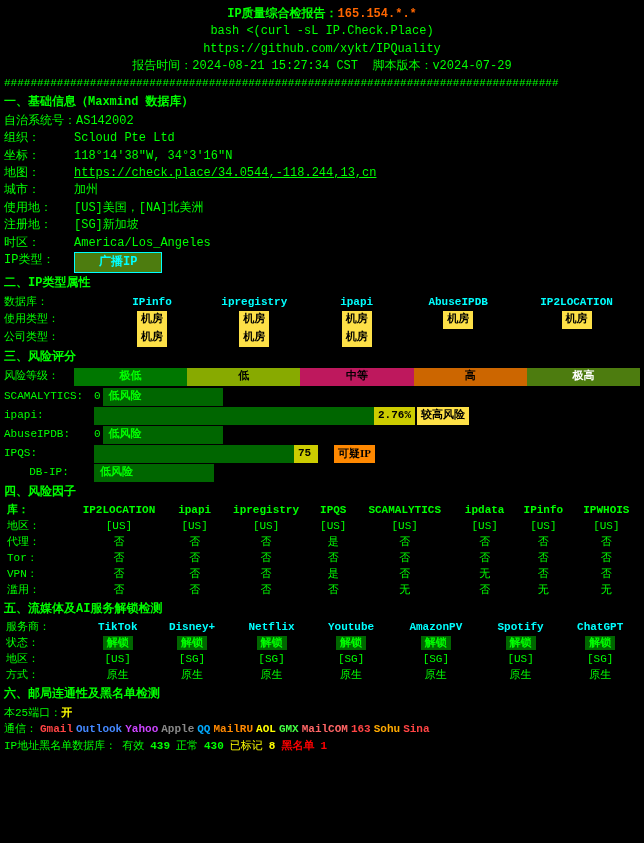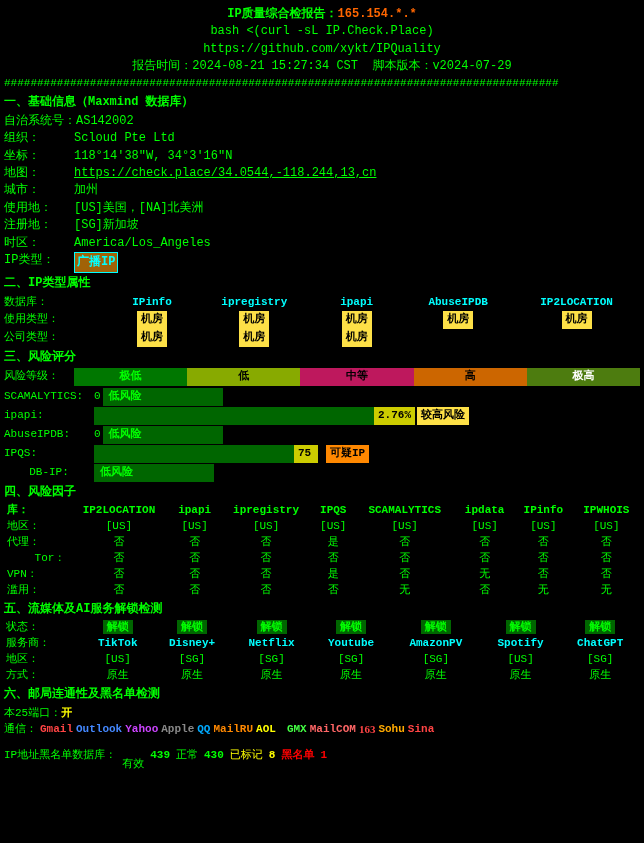--- a/index.html
+++ b/index.html
@@ -16,21 +16,21 @@
     .center { text-align: center; }
     .title { color: #00ff00; font-weight: bold; }
     .title-ip { color: #ff6600; font-weight: bold; }
     .url-link { color: #00ff00; }
     .section-header { color: #00ff00; font-weight: bold; margin: 2px 0; }
     .row { display: flex; flex-wrap: nowrap; }
     .label { color: #00ff00; min-width: 70px; white-space: nowrap; }
     .value-green { color: #00ff00; }
     .badge-red { background: #fde047; color: #000; font-weight: bold; padding: 1px 4px; display: inline-block; }
     .badge-orange { background: #ff8800; color: #000; font-weight: bold; padding: 1px 4px; display: inline-block; }
-    .ip-type-badge { background: #a16207; color: #00ffff; font-weight: bold; padding: 1px 2px; border: 1px solid #00ffff; display: inline-block; }
+    .ip-type-badge { background: #4d7c0f; color: #00ffff; font-weight: bold; padding: 1px 24px; border: 1px solid #00ffff; display: inline-block; }
     .risk-bar { height: 18px; display: flex; align-items: center; justify-content: center; font-weight: bold; font-size: 11px; }
     .risk-green { background: #007700; color: #00ff00; }
     .risk-yellow-green { background: #88aa00; color: #000; }
     .risk-yellow { background: #be185d; color: #000; }
     .risk-orange { background: #cc6600; color: #000; }
     .risk-red { background: #4d7c0f; color: #fff; }
     .factor-table { width: 100%; border-collapse: collapse; }
     .factor-table td { padding: 0 3px; color: #00ff00; text-align: center; font-size: 11px; white-space: nowrap; }
     .factor-table th { padding: 0 3px; color: #00ff00; text-align: center; font-size: 11px; white-space: nowrap; font-weight: bold; }
     .col-yes { color: #ff0000; }
@@ -39,23 +39,23 @@
     .stream-table td { padding: 0 2px; text-align: center; font-size: 11px; }
     .stream-header { color: #00ffff; font-weight: bold; }
     .unlock { background: #006600; color: #00ff00; font-weight: bold; padding: 1px 4px; }
     .mail-gmail { color: #ff4444; font-weight: bold; }
     .mail-outlook { color: #4488ff; font-weight: bold; }
     .mail-yahoo { color: #cc44ff; font-weight: bold; }
     .mail-apple { color: #888888; font-weight: bold; }
     .mail-qq { color: #00aaff; font-weight: bold; }
     .mail-mailru { color: #ff8800; font-weight: bold; }
     .mail-aol { color: #ffff00; font-weight: bold; }
-    .mail-gmx { color: #44ff44; font-weight: bold; margin-left: 8px; }
+    .mail-gmx { color: #44ff44; font-weight: bold; }
     .mail-mailcom { color: #ff6666; font-weight: bold; }
-    .mail-163 { color: #ff4444; font-weight: bold; font-family: Liberation Serif, serif; }
+    .mail-163 { color: #ff4444; font-weight: bold; }
     .mail-sohu { color: #ffaa00; font-weight: bold; }
     .mail-sina { color: #ff4444; font-weight: bold; }
     .bl-count-green { color: #00ff00; font-weight: bold; }
     .bl-count-yellow { color: #ffff00; font-weight: bold; }
     .bl-count-red { color: #ff0000; font-weight: bold; }
     .hash-line { color: #00ff00; letter-spacing: 0; font-size: 11px; }
   </style>
 </head>
 <body>
 
@@ -174,21 +174,21 @@
 <div style="display:flex; align-items:center; margin:1px 0; font-size:11px;">
   <span style="color:#00ff00; min-width:90px;">AbuseIPDB:</span>
   <span style="color:#00ff00; margin-right:2px;">0</span>
   <div style="background:#006600; height:18px; width:120px; display:flex; align-items:center; padding:0 6px; color:#00ff00; font-weight:bold;">低风险</div>
 </div>
 
 <div style="display:flex; align-items:center; margin:1px 0; font-size:11px;">
   <span style="color:#00ff00; min-width:90px;">IPQS:</span>
   <div style="background:#006600; height:18px; width:200px; display:flex; align-items:center; padding:0 4px;"></div>
   <div style="background:#cccc00; height:18px; min-width:24px; display:flex; align-items:center; padding:0 4px; color:#000; font-weight:bold;">75</div>
-  <span class="badge-orange" style="margin-left:8px;">可疑IP</span>
+  <span class="badge-orange" style="margin-left:16px;font-family:Liberation Serif, serif;">可疑IP</span>
 </div>
 
 <div style="display:flex; align-items:center; margin:1px 0; font-size:11px;">
   <span style="color:#00ff00; min-width:90px;text-align:center;">DB-IP:</span>
   <div style="background:#006600; height:18px; width:120px; display:flex; align-items:center; padding:0 6px; color:#00ff00; font-weight:bold;">低风险</div>
 </div>
 
 <div class="section-header">四、风险因子</div>
 
 <div style="overflow-x:auto;">
@@ -221,21 +221,21 @@
     <td class="col-no">否</td>
     <td class="col-no">否</td>
     <td class="col-no">否</td>
     <td class="col-yes">是</td>
     <td class="col-no">否</td>
     <td class="col-no">否</td>
     <td class="col-no">否</td>
     <td class="col-no">否</td>
   </tr>
   <tr>
-    <td style="text-align:right; color:#00ff00;">Tor：</td>
+    <td style="text-align:left; color:#00ff00;">Tor：</td>
     <td class="col-no">否</td>
     <td class="col-no">否</td>
     <td class="col-no">否</td>
     <td class="col-no">否</td>
     <td class="col-no">否</td>
     <td class="col-no">否</td>
     <td class="col-no">否</td>
     <td class="col-no">否</td>
   </tr>
   <tr>
@@ -262,38 +262,38 @@
   </tr>
 </tbody>
     </table>
 </div>
 
 <div class="section-header">五、流媒体及AI服务解锁检测</div>
 
 <table class="stream-table">
   <tbody>
       <tr>
-    <td style="color:#00ff00; text-align:left; font-size:11px;">状态：</td>
-    <td><span class="unlock">解锁</span></td>
-    <td><span class="unlock">解锁</span></td>
-    <td><span class="unlock">解锁</span></td>
-    <td><span class="unlock">解锁</span></td>
-    <td><span class="unlock">解锁</span></td>
-    <td><span class="unlock">解锁</span></td>
-    <td><span class="unlock">解锁</span></td>
-  </tr>
-  <tr>
     <td style="color:#00ff00; text-align:left; min-width:50px; font-size:11px;">服务商：</td>
     <td class="stream-header">TikTok</td>
     <td class="stream-header">Disney+</td>
     <td class="stream-header">Netflix</td>
     <td class="stream-header">Youtube</td>
     <td class="stream-header">AmazonPV</td>
     <td class="stream-header">Spotify</td>
     <td class="stream-header">ChatGPT</td>
+  </tr>
+  <tr>
+    <td style="color:#00ff00; text-align:left; font-size:11px;">状态：</td>
+    <td><span class="unlock">解锁</span></td>
+    <td><span class="unlock">解锁</span></td>
+    <td><span class="unlock">解锁</span></td>
+    <td><span class="unlock">解锁</span></td>
+    <td><span class="unlock">解锁</span></td>
+    <td><span class="unlock">解锁</span></td>
+    <td><span class="unlock">解锁</span></td>
   </tr>
   <tr>
     <td style="color:#00ff00; text-align:left; font-size:11px;">地区：</td>
     <td style="color:#00ff00; font-size:11px;">[US]</td>
     <td style="color:#00ff00; font-size:11px;">[SG]</td>
     <td style="color:#00ff00; font-size:11px;">[SG]</td>
     <td style="color:#00ff00; font-size:11px;">[SG]</td>
     <td style="color:#00ff00; font-size:11px;">[SG]</td>
     <td style="color:#00ff00; font-size:11px;">[US]</td>
     <td style="color:#00ff00; font-size:11px;">[SG]</td>
@@ -328,21 +328,21 @@
   <span class="mail-aol">AOL</span>
   <span class="mail-gmx">GMX</span>
   <span class="mail-mailcom">MailCOM</span>
   <span class="mail-163">163</span>
   <span class="mail-sohu">Sohu</span>
   <span class="mail-sina">Sina</span>
 </div>
 
 <div style="display:flex; flex-wrap:wrap; align-items:center; gap:6px; font-size:11px; margin:1px 0;">
   <span style="color:#00ff00;">IP地址黑名单数据库：</span>
-  <span style="color:#00ff00;margin-top:18px;">有效</span>
+  <span style="color:#00ff00;">有效</span>
   <span class="bl-count-green">439</span>
   <span style="color:#00ff00;">正常</span>
   <span class="bl-count-green">430</span>
   <span style="color:#ffff00;">已标记</span>
   <span class="bl-count-yellow">8</span>
   <span style="color:#ff0000; font-weight:bold;">黑名单</span>
   <span class="bl-count-red">1</span>
 </div>
 
 </body></html>

